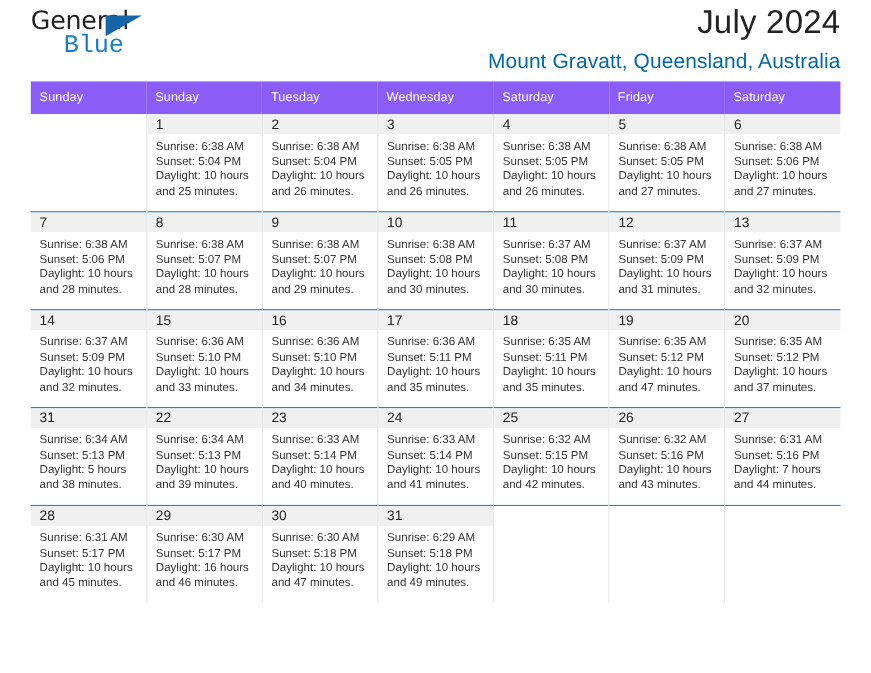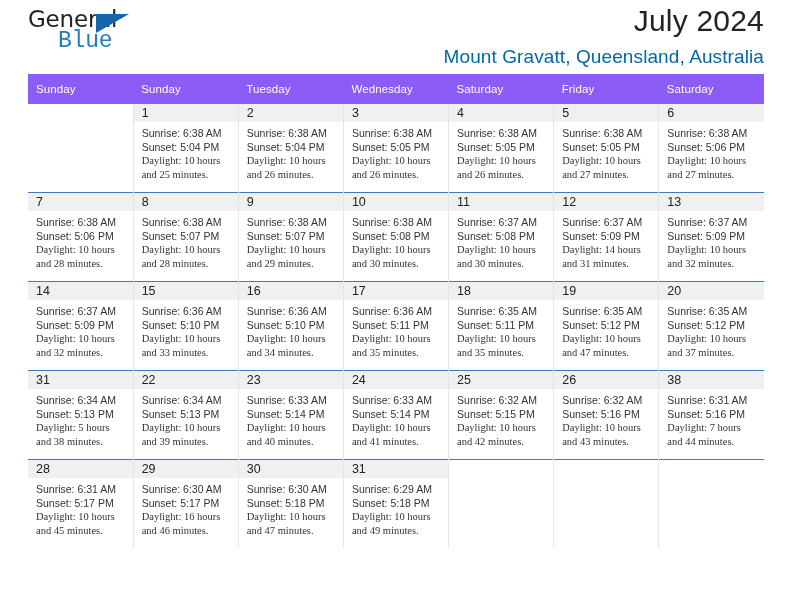--- a/index.html
+++ b/index.html
@@ -124,21 +124,21 @@
     line-height: 13px;
   }
   .cell.empty .daynum { background: #ffffff; }
   .details {
     padding: 5px 6px 0 8px;
     font-size: 10.5px;
     line-height: 13.6px;
     color: #333333;
   }
   .details div { white-space: nowrap; }
-  .daylight-line { white-space: normal !important; font-family: Liberation Serif, serif; }
+  .daylight-line { white-space: normal !important; }
 </style>
 </head>
 <body>
 
 <div class="page">
 
   <div class="header">
 
     <div class="logo">
       <span class="logo-general">General</span>
@@ -283,21 +283,21 @@
                 <div class="daylight-line">Daylight: 10 hours and 30 minutes.</div>
               </div>
             </div>
           </td>
           <td>
             <div class="cell">
               <div class="daynum">12</div>
               <div class="details">
                 <div>Sunrise: 6:37 AM</div>
                 <div>Sunset: 5:09 PM</div>
-                <div class="daylight-line">Daylight: 14 hours and 31 minutes.</div>
+                <div class="daylight-line">Daylight: 10 hours and 31 minutes.</div>
               </div>
             </div>
           </td>
           <td>
             <div class="cell">
               <div class="daynum">13</div>
               <div class="details">
                 <div>Sunrise: 6:37 AM</div>
                 <div>Sunset: 5:09 PM</div>
                 <div class="daylight-line">Daylight: 10 hours and 32 minutes.</div>
@@ -433,21 +433,21 @@
               <div class="daynum">26</div>
               <div class="details">
                 <div>Sunrise: 6:32 AM</div>
                 <div>Sunset: 5:16 PM</div>
                 <div class="daylight-line">Daylight: 10 hours and 43 minutes.</div>
               </div>
             </div>
           </td>
           <td>
             <div class="cell">
-              <div class="daynum">38</div>
+              <div class="daynum">27</div>
               <div class="details">
                 <div>Sunrise: 6:31 AM</div>
                 <div>Sunset: 5:16 PM</div>
                 <div class="daylight-line">Daylight: 7 hours and 44 minutes.</div>
               </div>
             </div>
           </td>
         </tr>
         <tr class="week-row">
           <td>

